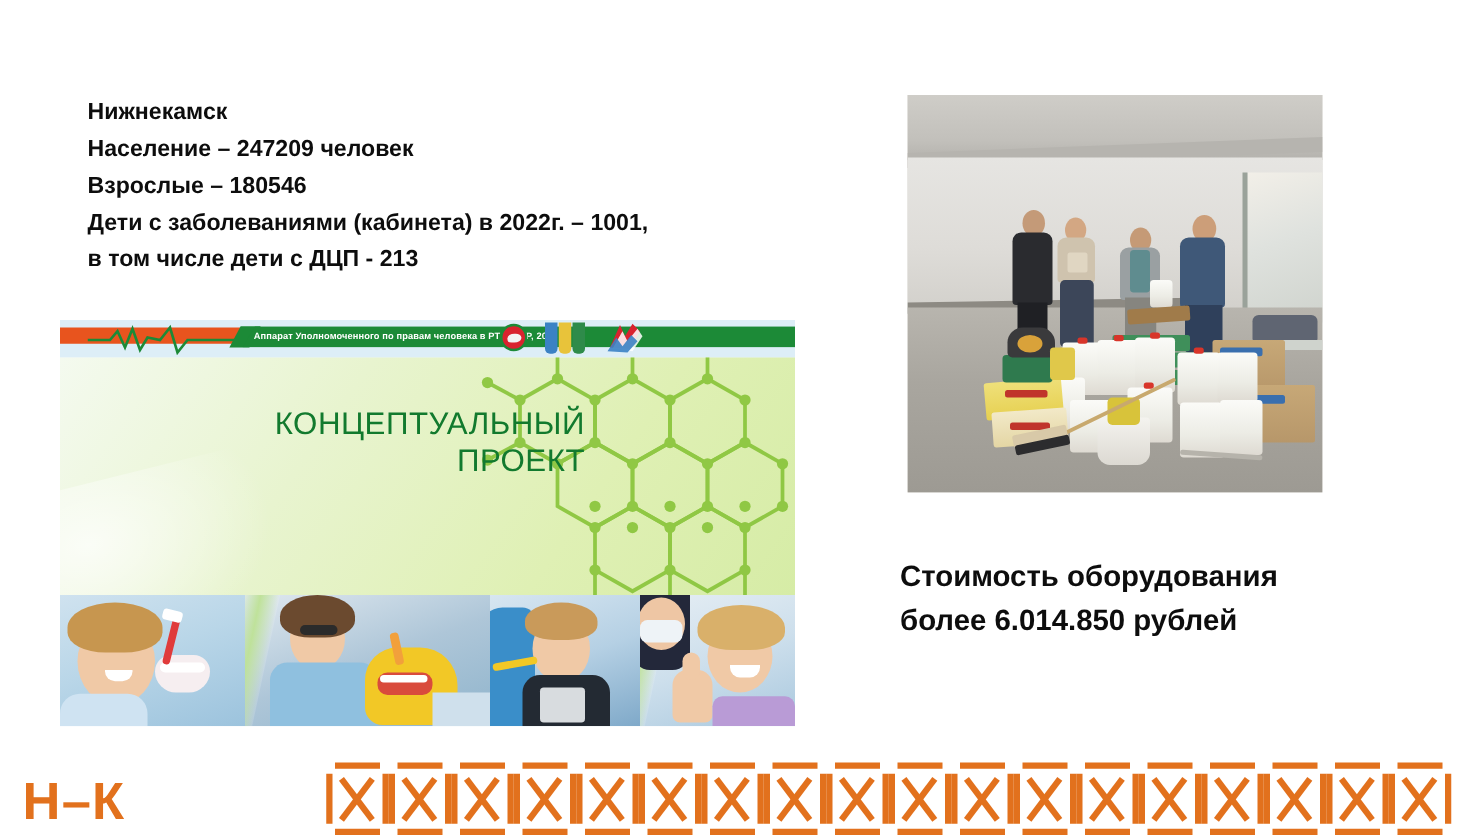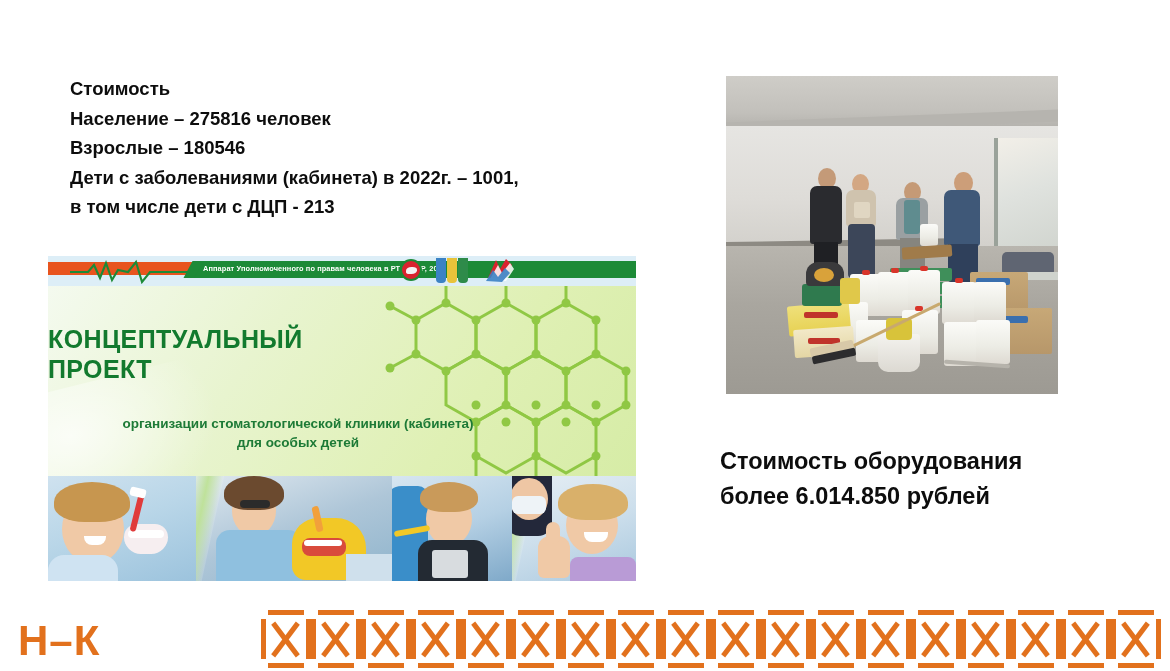--- a/index.html
+++ b/index.html
@@ -172,23 +172,23 @@
     width: 230px;
     height: 160px;
     background: radial-gradient(ellipse at 30% 30%, rgba(255,255,255,0.75) 0%, rgba(255,255,255,0) 65%);
     transform: rotate(-14deg);
   }
   .poster-title {
     position: absolute;
     left: 0;
     top: 38px;
     width: 420px;
-    text-align: left;
+    text-align: right;
     font-size: 25px;
-    font-weight: bold;
+    font-weight: normal;
     color: #127A2E;
     line-height: 30px;
     letter-spacing: 0.4px;
   }
   .poster-sub {
     position: absolute;
     left: 0;
     top: 128px;
     width: 500px;
     text-align: center;
@@ -384,22 +384,22 @@
   .xcell .d1 { transform: rotate(37deg); }
   .xcell .d2 { transform: rotate(-37deg); }
 </style>
 </head>
 <body>
 
 <div id="slide">
 
 
   <div class="stats-block">
-    <div class="stats-line">Стоимость</div>
-    <div class="stats-line">Население – 275816 человек</div>
+    <div class="stats-line">Нижнекамск</div>
+    <div class="stats-line">Население – 247209 человек</div>
     <div class="stats-line">Взрослые – 180546</div>
     <div class="stats-line">Дети с заболеваниями (кабинета) в 2022г. – 1001,</div>
     <div class="stats-line">в том числе дети с ДЦП - 213</div>
   </div>
 
   <div class="poster">
 
     <div class="poster-top">
       <div class="poster-orange"></div>
 
@@ -478,24 +478,20 @@
             <circle cx="44" cy="88" r="4.5"></circle>
         </g>
       </svg>
       <div class="poster-swoosh"></div>
 
       <div class="poster-title">
         <div>КОНЦЕПТУАЛЬНЫЙ</div>
         <div>ПРОЕКТ</div>
       </div>
 
-      <div class="poster-sub">
-        <div>организации стоматологической клиники (кабинета)</div>
-        <div>для особых детей</div>
-      </div>
     </div>
 
     <div class="poster-photos">
 
       <div class="pp pp1">
         <div class="face" style="left:14px; top:18px; width:62px; height:70px;"></div>
         <div class="hair" style="left:6px; top:6px; width:76px; height:40px; background:#c7964f;"></div>
         <div class="smile" style="left:36px; top:60px; width:22px; height:9px;"></div>
         <div style="position:absolute; left:76px; top:48px; width:44px; height:30px; background:#f6eef0; border-radius:14px 14px 18px 18px;"></div>
         <div style="position:absolute; left:80px; top:54px; width:36px; height:8px; background:#ffffff; border-radius:6px;"></div>

